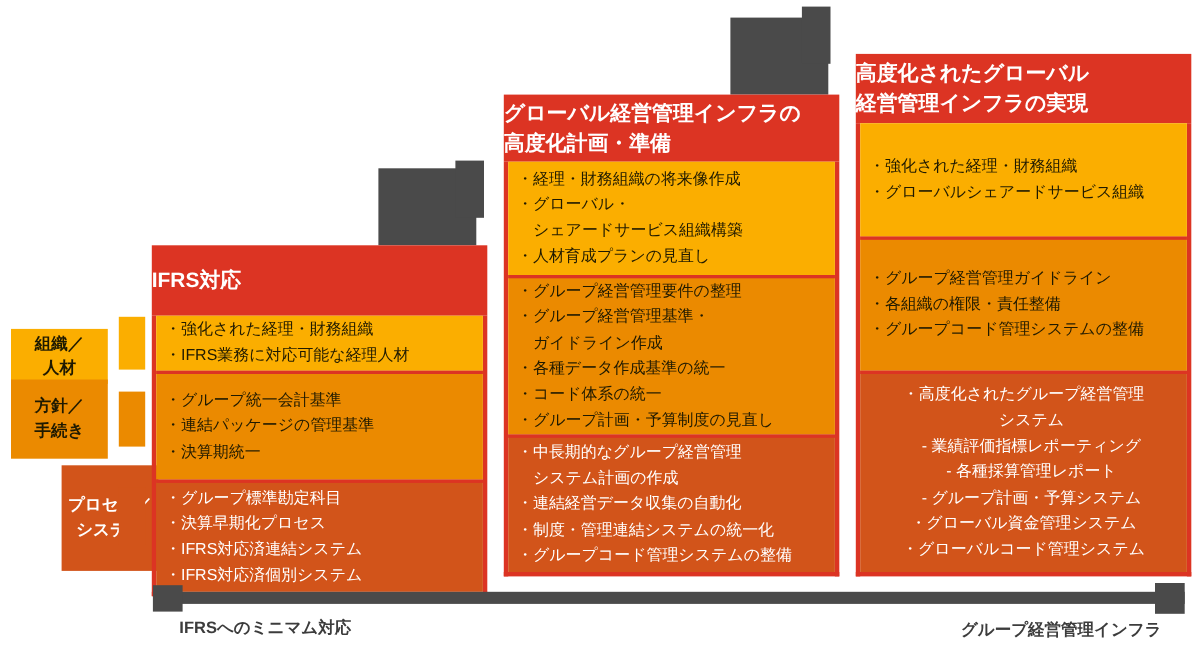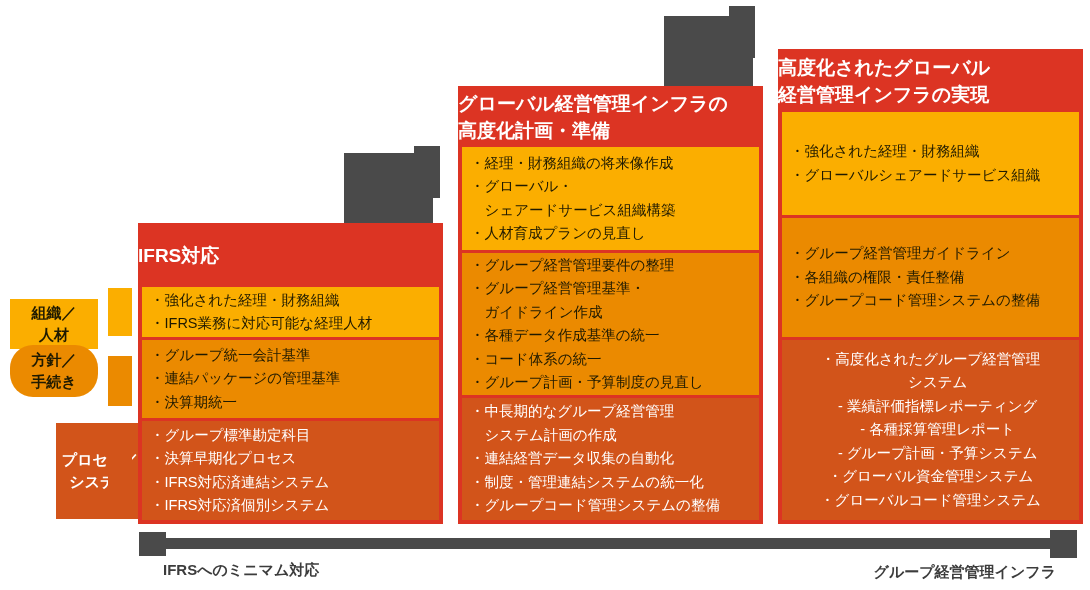--- a/index.html
+++ b/index.html
@@ -13,21 +13,21 @@
   #stepA2{left:414px;top:146px;width:26px;height:52px;}
   #stepB1{left:664px;top:16px;width:89px;height:70px;}
   #stepB2{left:729px;top:6px;width:26px;height:52px;}
   
   .row-label{
     position:absolute;left:10px;width:88px;
     display:flex;flex-direction:column;justify-content:center;align-items:center;
     font-weight:bold;font-size:15px;line-height:22px;text-align:center;
   }
   #rowLabel0{top:299px;height:50px;background:#FBAE00;color:#1F1A00;}
-  #rowLabel1{top:345px;height:52px;background:#EB8A00;color:#1F1A00;border-radius:23px;}
+  #rowLabel1{top:345px;height:72px;background:#EB8A00;color:#1F1A00;}
   #rowLabel2{top:423px;height:96px;background:#D2541A;color:#ffffff;margin-left:46px;}
   .connector{position:absolute;left:108px;width:24px;}
   #conn0{top:288px;height:48px;background:#FBAE00;}
   #conn1{top:356px;height:50px;background:#EB8A00;}
   #conn2{top:443px;height:52px;background:#D2541A;}
   
   .column{position:absolute;width:305px;box-sizing:border-box;}
   #col0{left:138px;top:223px;}
   #col1{left:458px;top:86px;}
   #col2{left:778px;top:49px;}
@@ -41,21 +41,21 @@
   .col-body{border:4px solid #DC3423;border-top:none;box-sizing:border-box;}
   .section{
     display:flex;flex-direction:column;justify-content:center;
     padding:0 8px;font-size:14.5px;line-height:23.5px;
     box-sizing:border-box;overflow:hidden;white-space:pre;
   }
   .section + .section{border-top:3px solid #DC3423;}
   .sec-yellow{background:#FBAE00;color:#1F1A00;}
   .sec-orange{background:#EB8A00;color:#1F1A00;}
   .sec-dark{background:#D2541A;color:#ffffff;}
-  #col0 .s0{height:50px;} #col0 .s1{height:81px;} #col0 .s2{height:102px;}
+  #col0 .s0{height:50px;} #col0 .s1{height:99px;} #col0 .s2{height:102px;}
   #col1 .s0{height:103px;} #col1 .s1{height:145px;} #col1 .s2{height:125px;}
   #col2 .s0{height:103px;} #col2 .s1{height:122px;} #col2 .s2{height:183px;text-align:center;}
   
   .axis-bar{position:absolute;left:140px;top:538px;width:937px;height:11px;background:#4A4A4A;}
   .axis-cap{position:absolute;background:#4A4A4A;}
   .axis-cap.left{left:139px;top:532px;width:27px;height:24px;}
   .axis-cap.right{left:1050px;top:530px;width:27px;height:28px;}
   .axis-label{position:absolute;font-weight:bold;font-size:15px;color:#3C3C3C;white-space:nowrap;}
   .axis-label.left{left:163px;top:561px;}
   .axis-label.right{right:34px;top:563px;text-align:right;}

